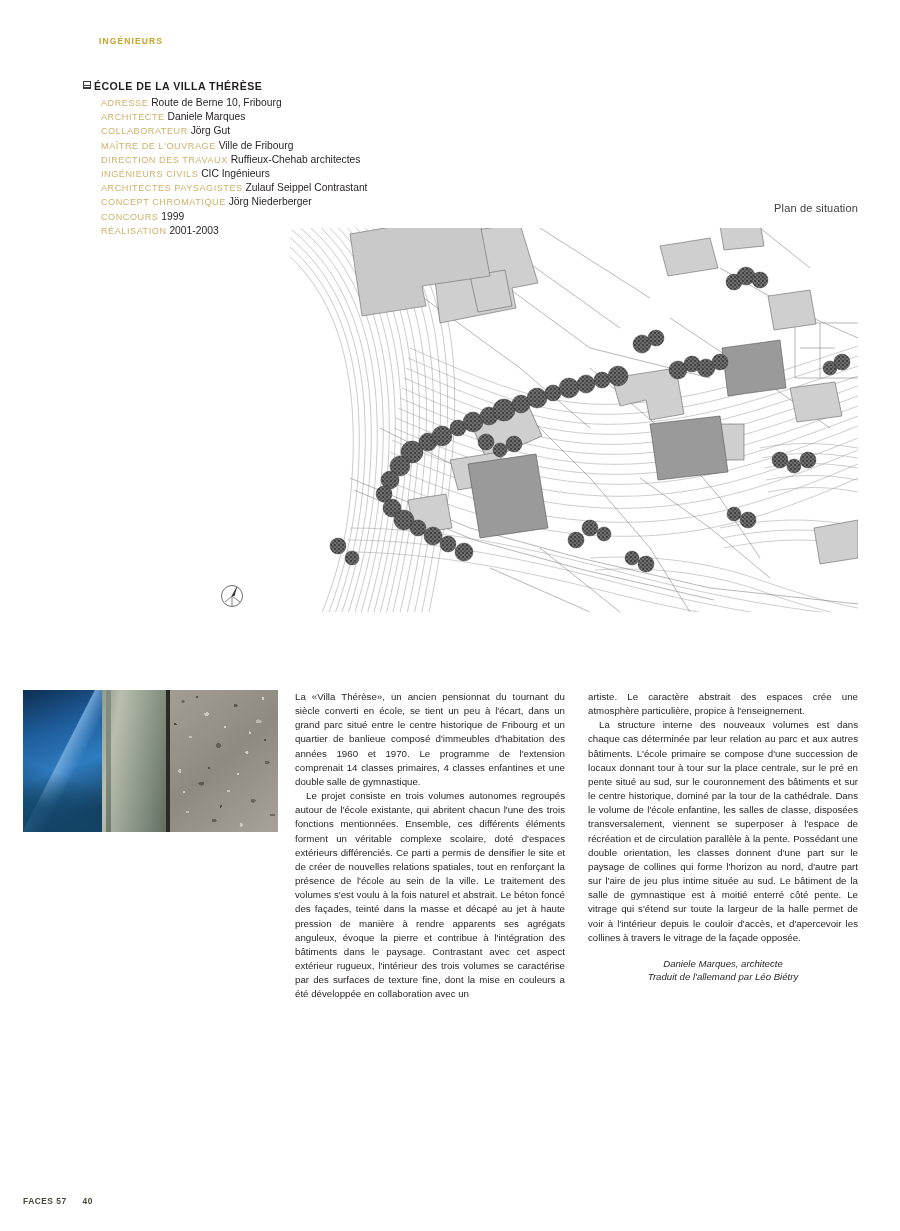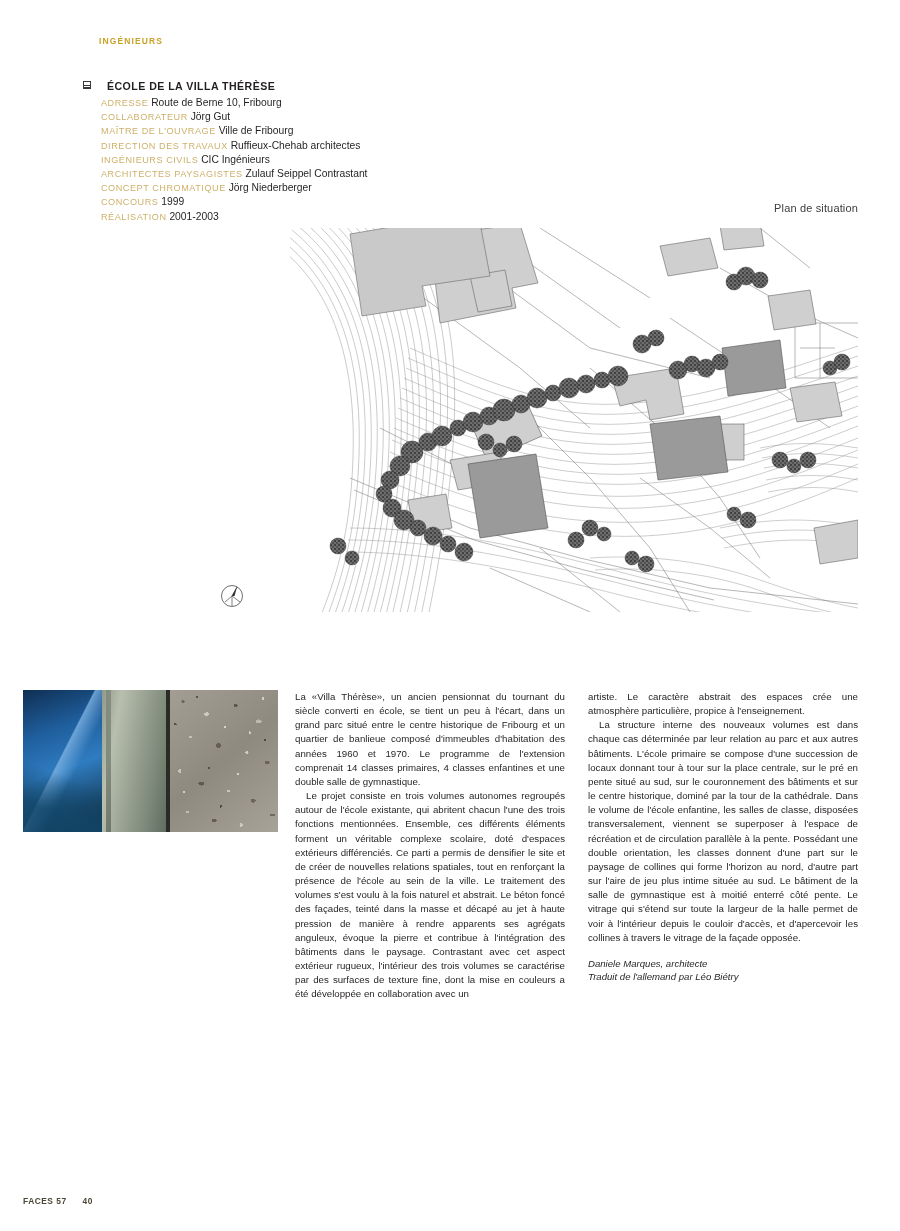--- a/index.html
+++ b/index.html
@@ -30,21 +30,21 @@
   
   #project-block {
     position: absolute;
     left: 83px;
     top: 80px;
     width: 420px;
   }
   #project-title-row {
     display: flex;
     align-items: center;
-    gap: 16px;
+    gap: 3px;
     margin-bottom: 4px;
   }
   .sq-icon {
     width: 8px;
     height: 8px;
     flex: 0 0 8px;
     position: relative;
     border: 1px solid #3a3a3a;
     box-sizing: border-box;
     transform: translateY(-1px);
@@ -188,21 +188,21 @@
     text-justify: inter-word;
     color: #231f20;
     hyphens: manual;
   }
   #col-1 { left: 295px; }
   #col-2 { left: 588px; }
   .col p { margin: 0; }
   .col p.indent { text-indent: 11px; }
   .signature {
     margin-top: 12px;
-    text-align: left;
+    text-align: center;
     font-style: italic;
     line-height: 13.2px;
     font-size: 9.6px;
   }
 
   
   #footer {
     position: absolute;
     left: 23px;
     top: 1160px;
@@ -222,20 +222,24 @@
 
 <div id="project-block">
   <div id="project-title-row">
     <span class="sq-icon"></span>
     <span id="project-title">ÉCOLE DE LA VILLA THÉRÈSE</span>
   </div>
 
   <div class="credit-line">
     <span class="credit-label">ADRESSE</span>
     <span class="credit-value">Route de Berne 10, Fribourg</span>
+  </div>
+  <div class="credit-line">
+    <span class="credit-label">ARCHITECTE</span>
+    <span class="credit-value">Daniele Marques</span>
   </div>
   <div class="credit-line">
     <span class="credit-label">COLLABORATEUR</span>
     <span class="credit-value">Jörg Gut</span>
   </div>
   <div class="credit-line">
     <span class="credit-label">MAÎTRE DE L'OUVRAGE</span>
     <span class="credit-value">Ville de Fribourg</span>
   </div>
   <div class="credit-line">

